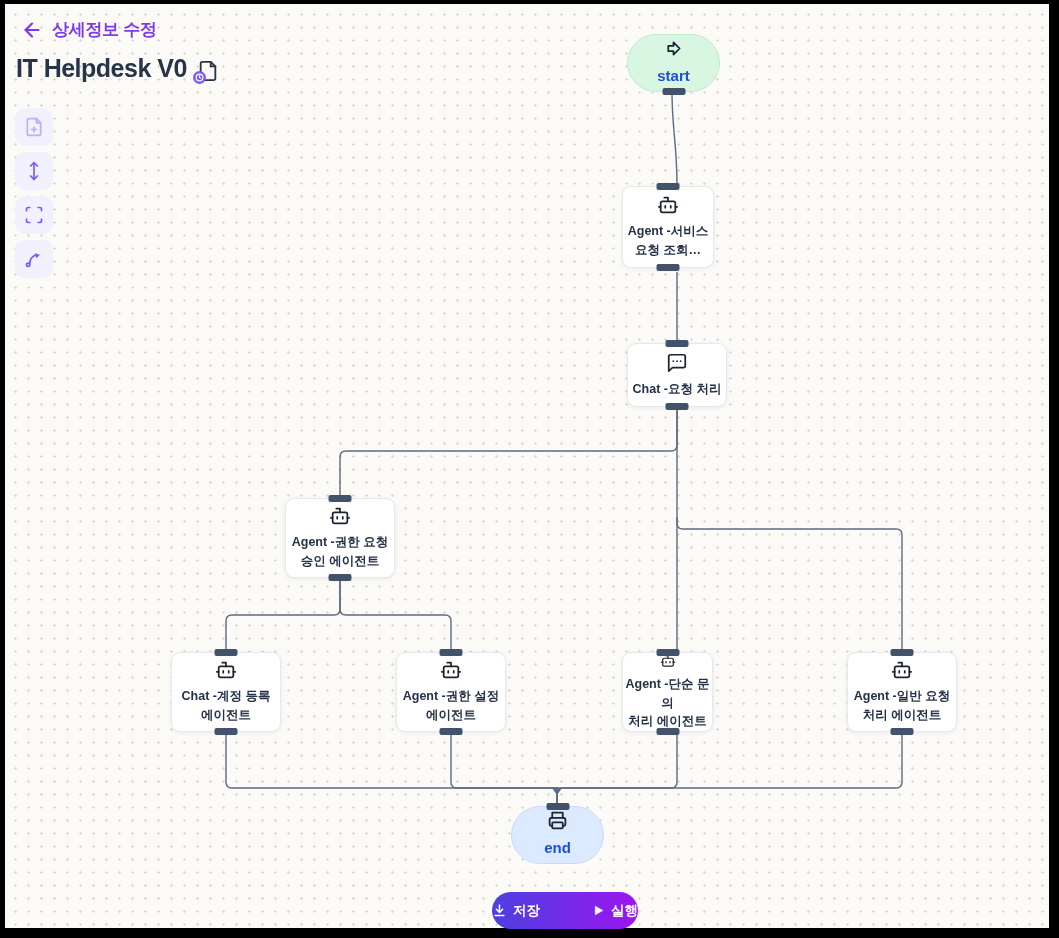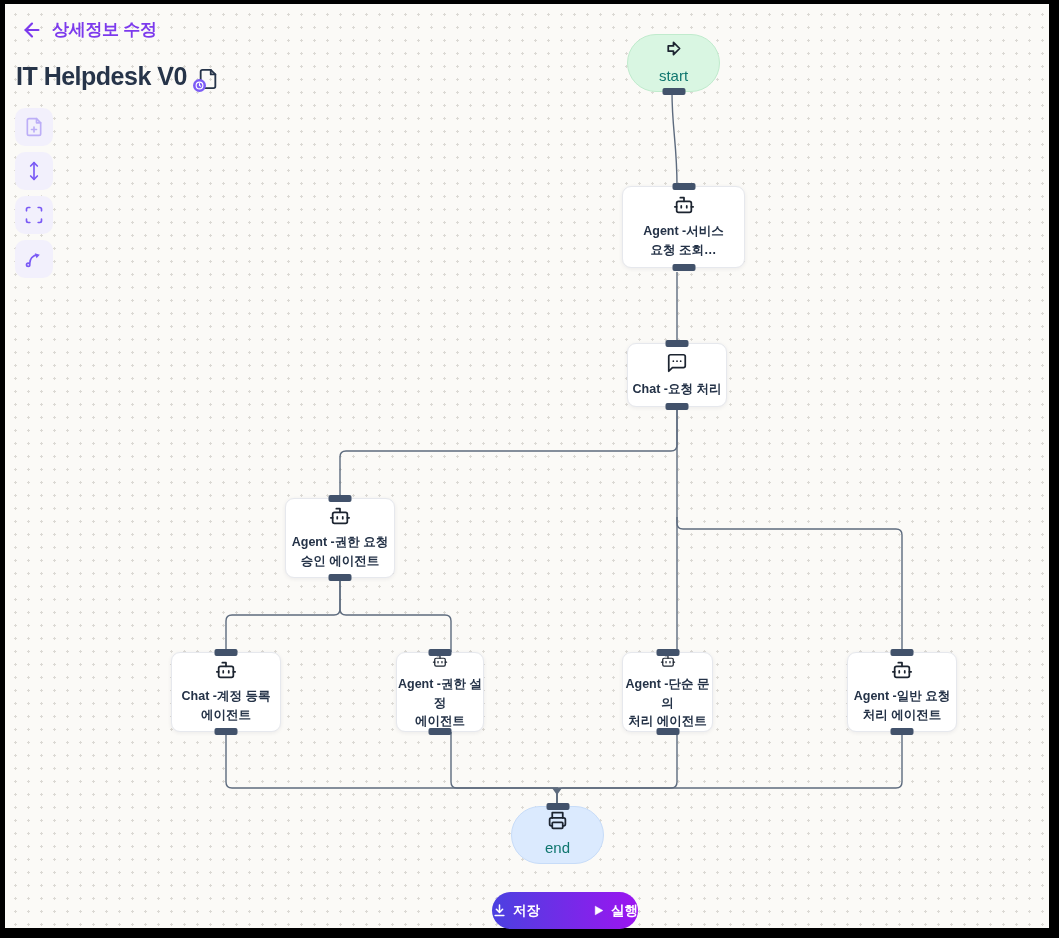--- a/index.html
+++ b/index.html
@@ -9,21 +9,21 @@
   .canvas { position:absolute; left:5px; top:4px; right:10px; bottom:10px;
             background-color:#fbfaf7;
             background-image: radial-gradient(circle, #dbd9d4 1px, transparent 1.1px);
             background-size:13px 13px; background-position:4px 4px; }
 
   
   .back-row { position:absolute; left:16px; top:14px; display:flex; align-items:flex-end; gap:9px;
               color:#7c3aed; cursor:pointer; }
   .back-row svg { stroke:#7c3aed; }
   .back-label { font-size:17px; font-weight:700; letter-spacing:-0.3px; }
-  .title-row { position:absolute; left:11px; top:50px; display:flex; align-items:center; gap:10px;margin-top:8px; }
+  .title-row { position:absolute; left:11px; top:50px; display:flex; align-items:center; gap:10px; }
   .page-title { font-size:25px; font-weight:800; color:#263449; letter-spacing:-0.5px; }
   .title-doc { position:relative; width:22px; height:24px; margin-top:4px; }
   .title-doc svg { stroke:#263449; }
   .title-badge { position:absolute; left:-4px; bottom:-1px; width:13px; height:13px;
                  background:#7c5cf5; border-radius:50%; display:flex; align-items:center; justify-content:center; }
   .title-badge svg { stroke:#fff; }
 
   
   .tools { position:absolute; left:10px; top:104px; display:flex; flex-direction:column; gap:6px; }
   .tool-btn { width:38px; height:38px; border-radius:10px; background:#f2f0fc; border:none;
@@ -32,21 +32,21 @@
   .tool-btn.disabled svg { stroke:#bcaef7; }
 
   
   .node { position:absolute; display:flex; flex-direction:column; align-items:center;
           justify-content:center; gap:6px; cursor:pointer; }
   .node-box { background:#fff; border:1px solid #e6e8ed; border-radius:9px;
               box-shadow:0 1px 4px rgba(22,34,51,.07); }
   .node .label { font-size:12.5px; font-weight:700; color:#243247; text-align:center; line-height:1.5; }
   .node svg.node-icon { stroke:#1c2430; }
   .pill { border-radius:29px; }
-  .pill .label { font-size:15px; font-weight:400; color:#0f766e; }
+  .pill .label { font-size:15px; font-weight:700; color:#1d4ed8; }
   .pill-start { background:#d9f6e2; border:1px solid #c0ebcd; }
   .pill-end   { background:#dbeafe; border:1px solid #c7dcf8; }
   .handle { position:absolute; left:50%; transform:translateX(-50%); width:23px; height:7px;
             background:#42526b; border-radius:2px; z-index:3; }
   .handle.top { top:-4px; } .handle.bottom { bottom:-4px; }
 
   .edges { position:absolute; left:0; top:0; pointer-events:none; z-index:1; }
   .edges path { fill:none; stroke:#5d6b7e; stroke-width:1.4; }
   .edges .junction { fill:#5d6b7e; stroke:none; }
   .node { z-index:2; }
@@ -137,21 +137,21 @@
   </div>
 
   <div class="node pill pill-start" style="left:622px; top:30px; width:93px; height:58px;">
     <svg class="node-icon" width="21" height="21" viewBox="0 0 24 24" fill="none" stroke-width="2" stroke-linejoin="round">
         <path d="M6 9h6V5l7 7-7 7v-4H6V9z"></path>
       </svg>
     <span class="label">start</span>
     <span class="handle bottom"></span>
   </div>
 
-  <div class="node node-box" style="left:617px; top:182px; width:123px; height:82px;">
+  <div class="node node-box" style="left:617px; top:182px; width:92px; height:82px;">
     <span class="handle top"></span>
     <svg class="node-icon" width="22" height="22" viewBox="0 0 24 24" fill="none" stroke-width="1.9" stroke-linecap="round" stroke-linejoin="round">
         <path d="M12 8V4H8"></path>
         <rect x="4" y="8" width="16" height="12" rx="2"></rect>
         <path d="M2 14h2"></path>
         <path d="M20 14h2"></path>
         <path d="M15 13v2"></path>
         <path d="M9 13v2"></path>
       </svg>
     <span class="label"><span>Agent -서비스</span><br><span>요청 조회…</span></span>
@@ -191,21 +191,21 @@
         <rect x="4" y="8" width="16" height="12" rx="2"></rect>
         <path d="M2 14h2"></path>
         <path d="M20 14h2"></path>
         <path d="M15 13v2"></path>
         <path d="M9 13v2"></path>
       </svg>
     <span class="label"><span>Chat -계정 등록</span><br><span>에이전트</span></span>
     <span class="handle bottom"></span>
   </div>
 
-  <div class="node node-box" style="left:391px; top:648px; width:88px; height:80px;">
+  <div class="node node-box" style="left:391px; top:648px; width:110px; height:80px;">
     <span class="handle top"></span>
     <svg class="node-icon" width="22" height="22" viewBox="0 0 24 24" fill="none" stroke-width="1.9" stroke-linecap="round" stroke-linejoin="round">
         <path d="M12 8V4H8"></path>
         <rect x="4" y="8" width="16" height="12" rx="2"></rect>
         <path d="M2 14h2"></path>
         <path d="M20 14h2"></path>
         <path d="M15 13v2"></path>
         <path d="M9 13v2"></path>
       </svg>
     <span class="label"><span>Agent -권한 설정</span><br><span>에이전트</span></span>

